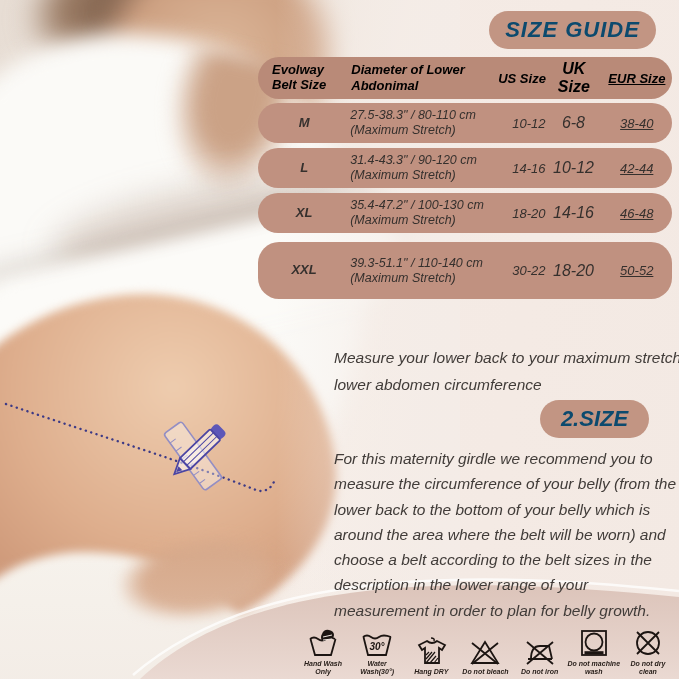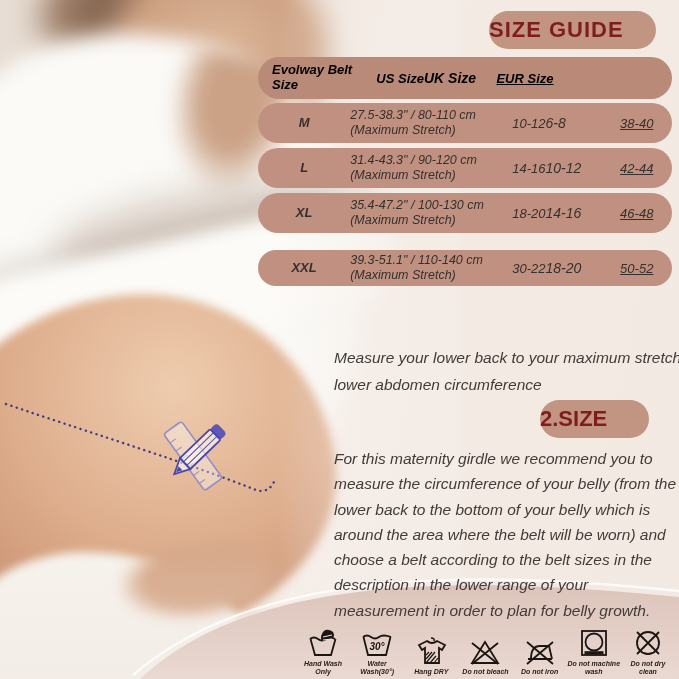--- a/index.html
+++ b/index.html
@@ -33,38 +33,38 @@
     background:radial-gradient(ellipse,#d7aa8c 0%,#d7aa8c 50%,rgba(215,170,140,0) 75%);filter:blur(6px);}
   .p-fade{inset:0;background:
     linear-gradient(90deg,rgba(244,236,231,0) 60%,rgba(244,236,231,.95) 96%),
     linear-gradient(180deg,rgba(244,236,231,0) 82%,rgba(238,227,220,.35) 100%);}
   
   .measure-doodle{position:absolute;left:0;top:380px;z-index:2;}
   
   .wave{position:absolute;left:0;bottom:0;z-index:2;}
   
   .pill-title{
-    position:absolute;z-index:3;display:flex;align-items:center;
-    background:#c29583;border-radius:22px;color:#7f1d1d;font-weight:700;
+    position:absolute;z-index:3;display:flex;align-items:center;justify-content:center;
+    background:#c29583;border-radius:22px;color:#0c4a6e;font-weight:700;font-style:italic;
   }
   .t-sizeguide{left:489px;top:11px;width:167px;height:38px;font-size:22px;letter-spacing:1px;}
   .t-measure{left:511px;top:297px;width:153px;height:41px;font-size:23px;}
   .t-size2{left:540px;top:400px;width:109px;height:38px;font-size:22px;}
   .trow{
     position:absolute;left:258px;width:414px;z-index:3;display:flex;align-items:center;
     border-radius:21px;background:#c09180;color:#35302d;font-style:italic;
   }
   .trow.head{background:#b98a78;color:#000000;font-weight:700;top:57px;height:42px;}
-  .r0{top:103px;height:40px;} .r1{top:148px;height:40px;} .r2{top:193px;height:40px;} .r3{top:250px;height:36px;}
+  .r0{top:103px;height:40px;} .r1{top:148px;height:40px;} .r2{top:193px;height:40px;} .r3{top:242px;height:57px;}
   .c-belt{width:88px;padding-left:14px;font-size:13px;line-height:1.15;}
   .trow .c-belt.cell{text-align:center;padding-left:0;width:102px;font-weight:700;}
   .c-diam{width:152px;font-size:12.5px;line-height:1.2;}
   .c-diam .l2{display:block;font-style:italic;}
   .c-us{width:64px;text-align:right;font-size:13px;}
-  .c-uk{width:62px;text-align:left;font-size:14px;}
+  .c-uk{width:62px;text-align:center;font-size:16px;}
   .c-eur{width:78px;text-align:center;font-size:13px;text-decoration:underline;}
   .trow.head .c-diam{font-size:13px;}
   
   .para{position:absolute;z-index:3;color:#413c39;font-style:italic;font-size:15.5px;}
   .para-measure{left:334px;top:344px;width:348px;line-height:27px;}
   .para-size{left:334px;top:446px;width:350px;line-height:25.3px;}
   
   .care{position:absolute;left:296px;right:4px;bottom:2px;z-index:4;display:flex;justify-content:space-between;align-items:flex-end;}
   .care-item{width:54px;display:flex;flex-direction:column;align-items:center;gap:2px;}
   .care-item svg{display:block;}
@@ -122,20 +122,21 @@
     <path d="M140,128 C230,44 390,16 679,46 L679,128 Z" fill="url(#wg)"></path>
     <path d="M133,124 C233,38 400,10 679,40" fill="none" stroke="#ffffff" stroke-width="2.5" opacity="0.75"></path>
   </svg>
 
   <div class="pill-title t-sizeguide">
     <span>SIZE GUIDE</span>
   </div>
 
   <div class="trow head">
     <div class="c-belt">Evolway Belt Size</div>
+    <div class="c-diam">Diameter of Lower Abdonimal</div>
     <div class="c-us">US Size</div>
     <div class="c-uk">UK Size</div>
     <div class="c-eur">EUR Size</div>
   </div>
 
   <div class="trow r0">
     <div class="c-belt cell">M</div>
     <div class="c-diam">
       <span>27.5-38.3" / 80-110 cm</span>
       <span class="l2">(Maximum Stretch)</span>

